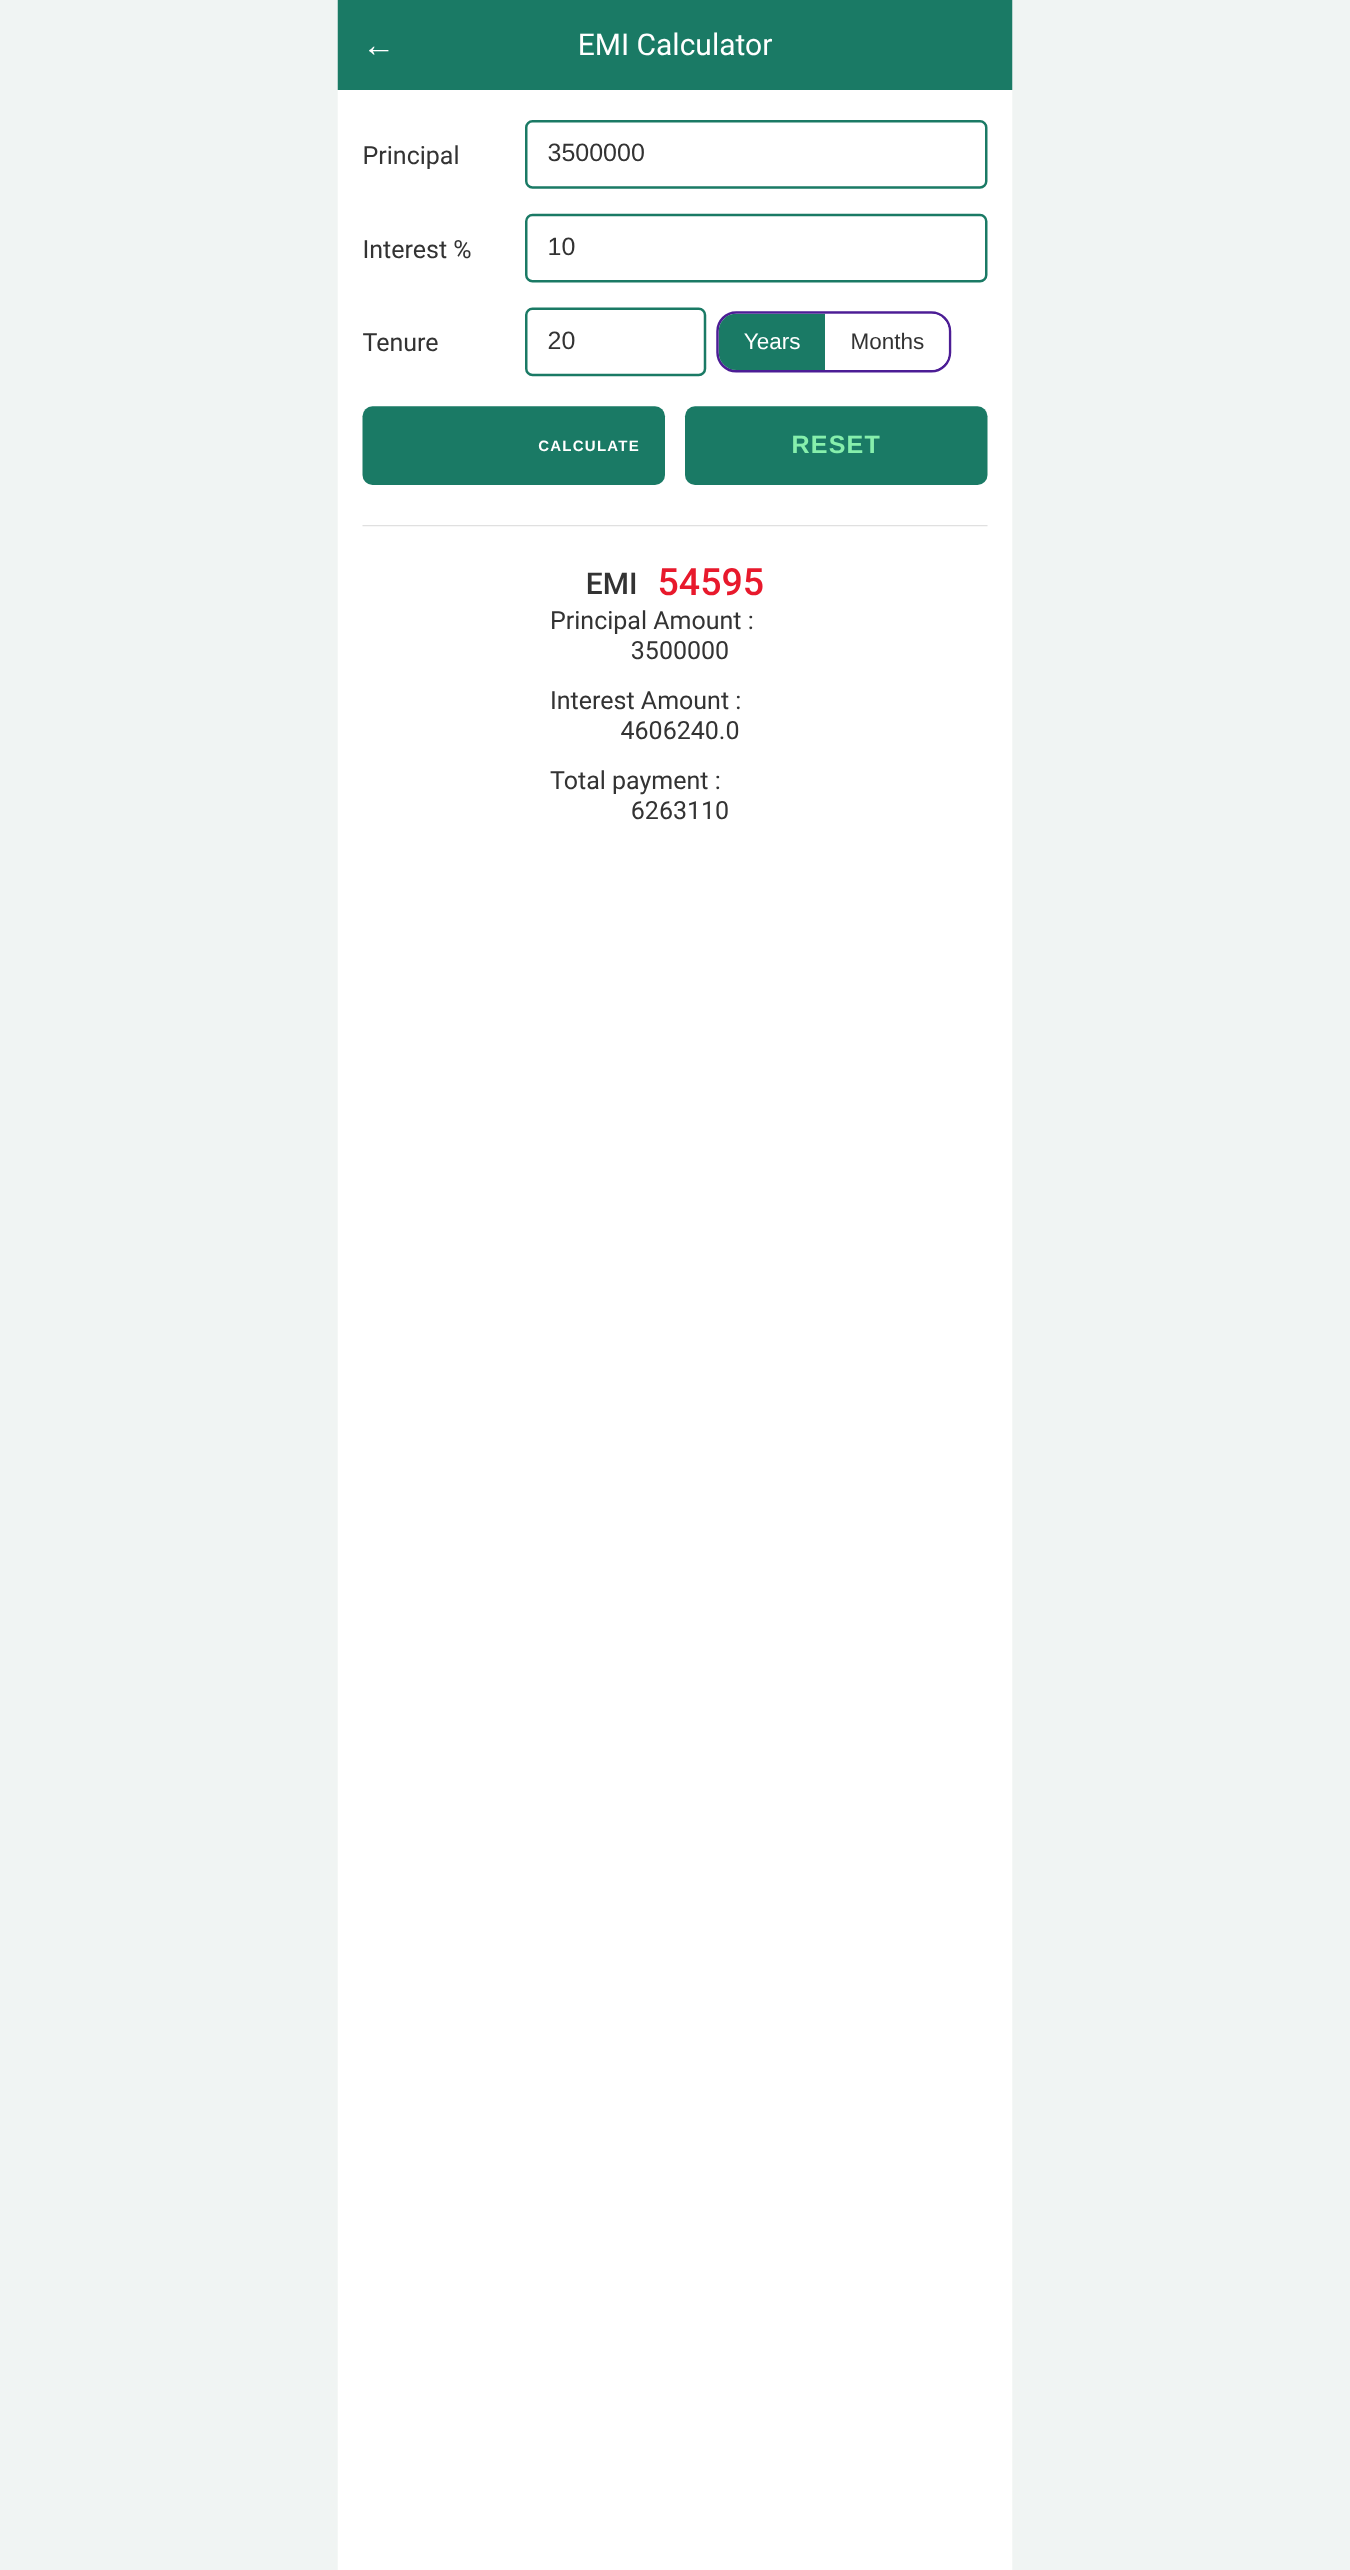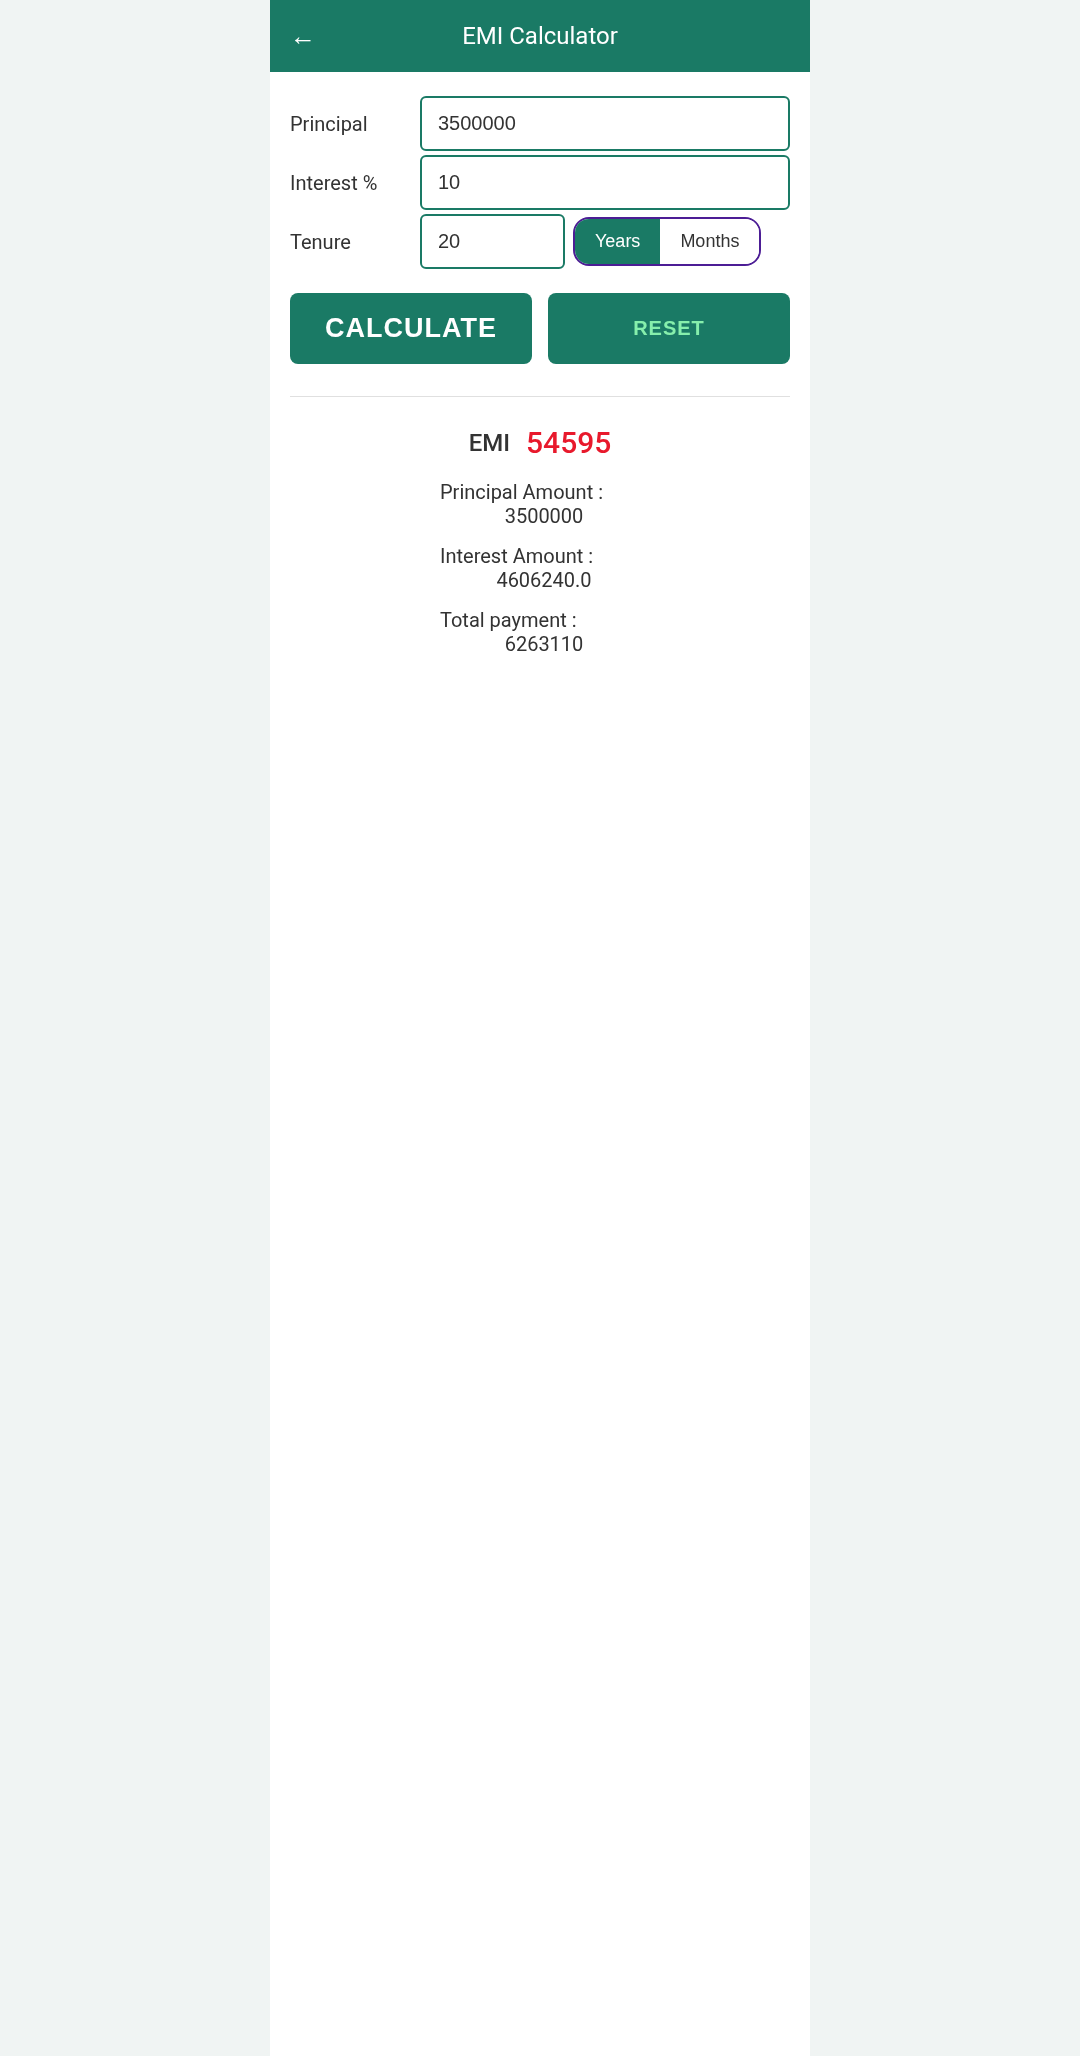--- a/index.html
+++ b/index.html
@@ -49,21 +49,21 @@
       min-height: calc(100vh - 72px);
     }
 
     .form-section {
       margin-bottom: 24px;
     }
 
     .form-row {
       display: flex;
       align-items: center;
-      margin-bottom: 4px;
+      margin-bottom: 20px;
     }
 
     .form-label {
       font-size: 20px;
       color: #333;
       width: 130px;
       flex-shrink: 0;
     }
 
     .form-input {
@@ -123,28 +123,29 @@
 
     .button-row {
       display: flex;
       gap: 16px;
       margin-bottom: 32px;
     }
 
     .calc-btn {
       flex: 1;
       padding: 20px;
-      font-size: 27px;
+      font-size: 12px;
       font-weight: 700;
       letter-spacing: 1px;
       border: none;
       border-radius: 8px;
       cursor: pointer;
       background-color: #1a7a65;
       color: white;
+      text-align: right;
     }
 
     .reset-btn {
       flex: 1;
       padding: 20px;
       font-size: 20px;
       font-weight: 700;
       letter-spacing: 1px;
       border: none;
       border-radius: 8px;
@@ -161,21 +162,20 @@
 
     .result-section {
       padding: 0 8px;
     }
 
     .emi-row {
       display: flex;
       align-items: center;
       justify-content: center;
       gap: 16px;
-      margin-bottom: 20px;
     }
 
     .emi-label {
       font-size: 24px;
       color: #333;
       font-weight: 500;
     }
 
     .emi-value {
       font-size: 30px;

